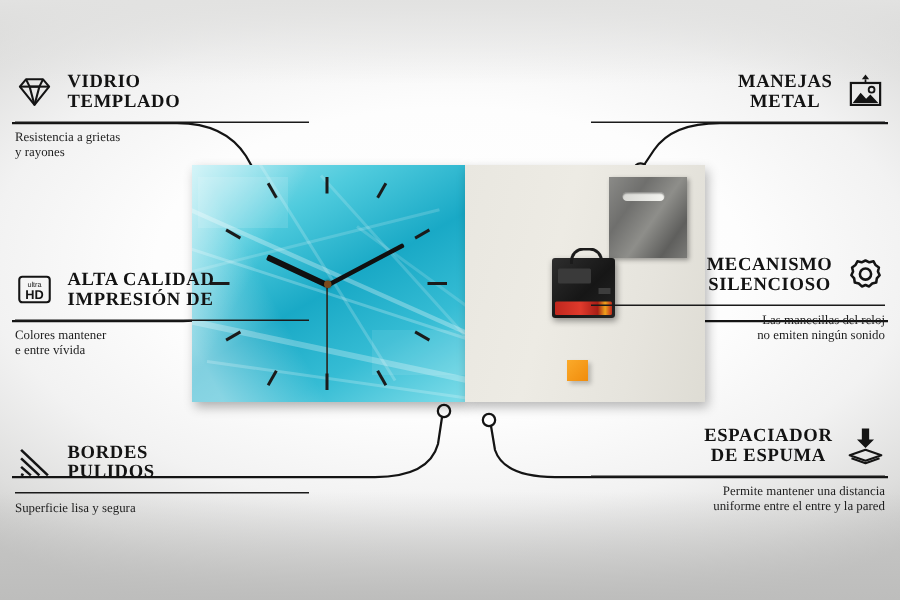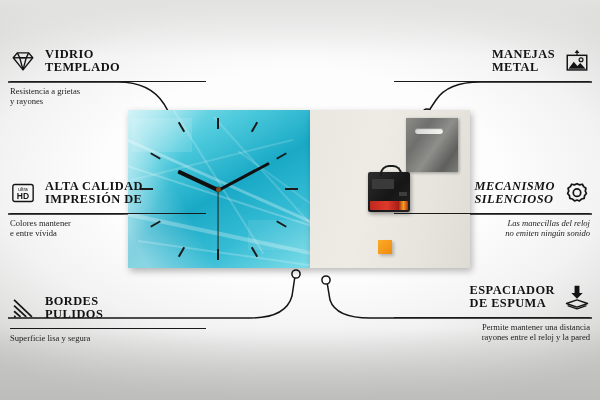--- a/index.html
+++ b/index.html
@@ -29,21 +29,21 @@
     height:34px;
   }
   .feat.right .head{flex-direction:row-reverse;}
   .feat .ttl{
     font-family:"Liberation Serif", serif;
     font-size:12.4px;font-weight:bold;color:#131313;
     line-height:13.2px;letter-spacing:.45px;
     text-transform:uppercase;
   }
   .feat .ttl span{display:block;}
-  .feat.right .ttl{text-align:left;}
+  .feat.right .ttl{text-align:center;}
   .feat .rule{
     height:0;border-top:1.15px solid #1a1a1a;margin-top:3px;width:100%;
   }
   .feat .desc{
     font-family:"Liberation Serif", serif;
     font-size:8.6px;color:#1d1d1d;line-height:10.6px;
     margin-top:3.5px;
   }
   .feat .desc span{display:block;}
   .ic{width:26px;height:26px;flex:0 0 26px;display:block;}
@@ -250,21 +250,21 @@
         <path d="M5.5 25.5 L12 17 L16.5 22 L20 18.5 L26.5 25.5 Z" fill="#141414"></path>
       </svg>
       <div class="ttl">
         <span>MANEJAS</span>
         <span>METAL</span>
       </div>
     </div>
     <div class="rule"></div>
   </div>
 
-  <div class="feat right" style="top:176px;font-style:italic;">
+  <div class="feat right" style="top:166px;">
     <div class="head">
       <svg class="ic" viewBox="0 0 32 32">
         <g fill="none" stroke="#141414" stroke-width="2.1" stroke-linecap="round" stroke-linejoin="round">
           <path d="M16 4.5 L19.2 6.0 L22.6 5.2 L24.2 8.2 L27.0 10.2 L26.2 13.6 L27.6 16.6
                    L25.3 19.2 L24.8 22.6 L21.5 23.4 L19.0 25.8 L16.0 24.6 L13.0 25.8
                    L10.5 23.4 L7.2 22.6 L6.7 19.2 L4.4 16.6 L5.8 13.6 L5.0 10.2
                    L7.8 8.2 L9.4 5.2 L12.8 6.0 Z"></path>
           <circle cx="16" cy="15.6" r="4.6"></circle>
         </g>
       </svg>
@@ -288,17 +288,17 @@
         <path d="M4.5 26.5 L16 30.5 L27.5 26.5" fill="none" stroke="#141414" stroke-width="1.7" stroke-linejoin="round"></path>
       </svg>
       <div class="ttl">
         <span>ESPACIADOR</span>
         <span>DE ESPUMA</span>
       </div>
     </div>
     <div class="rule"></div>
     <div class="desc">
       <span>Permite mantener una distancia</span>
-      <span>rayones entre el reloj y la pared</span>
+      <span>uniforme entre el entre y la pared</span>
     </div>
   </div>
 
 </div>
 
 </body></html>

